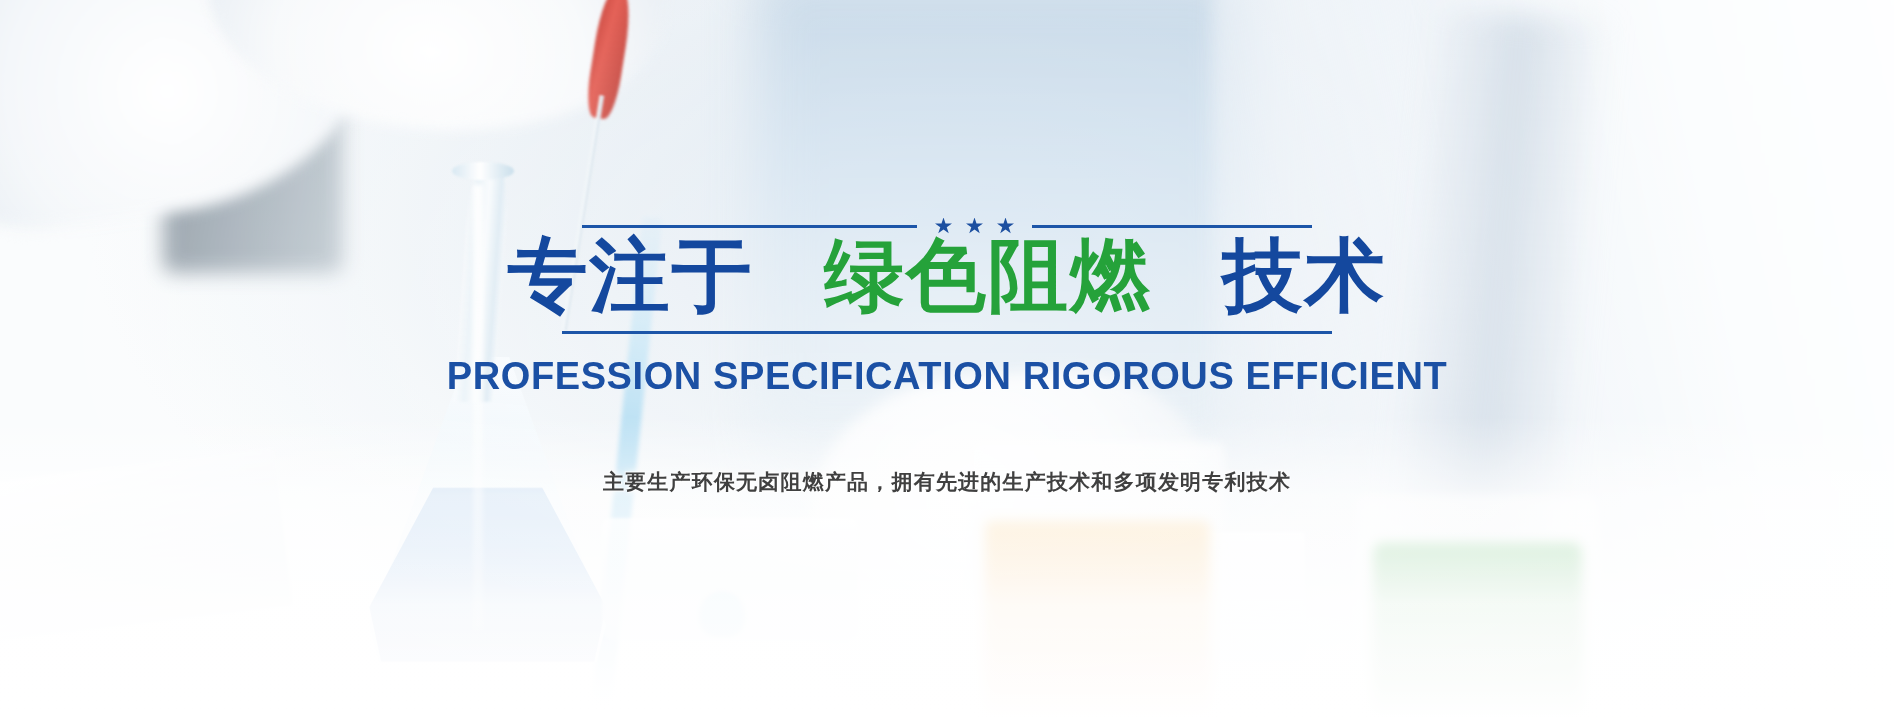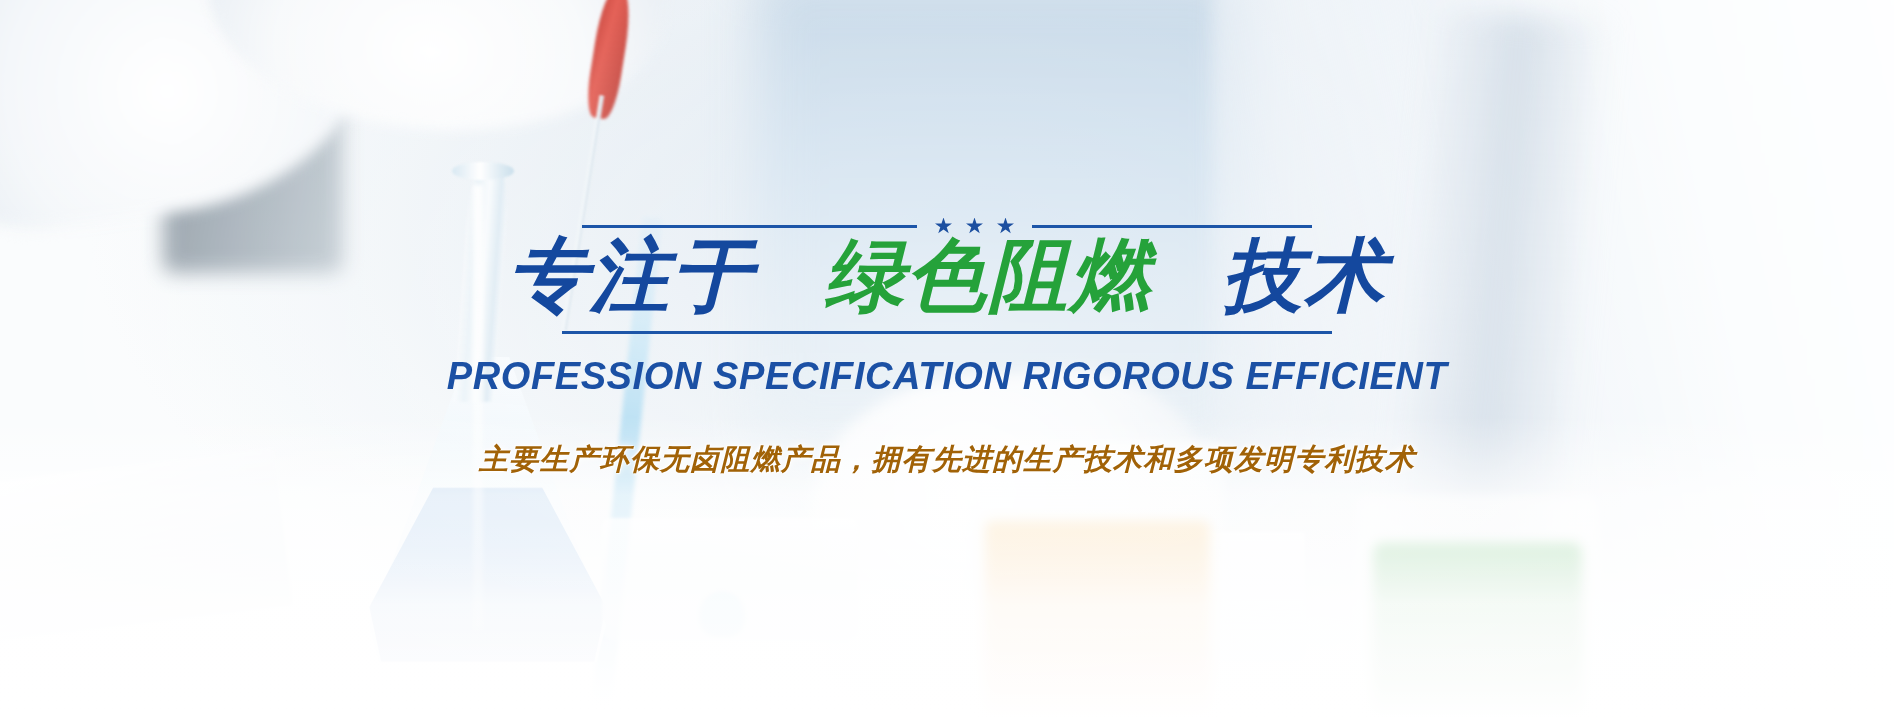--- a/index.html
+++ b/index.html
@@ -220,21 +220,20 @@
   }
 
   
   .content {
     position: absolute;
     left: 0; right: 0; top: 0; bottom: 0;
     display: flex;
     flex-direction: column;
     align-items: center;
     justify-content: flex-start;
-    font-style: italic;
   }
 
   .deco-rule {
     position: absolute;
     top: 219px;
     left: 50%;
     transform: translateX(-50%);
     width: 784px;
     height: 14px;
     display: flex;
@@ -291,26 +290,26 @@
     transform: translateX(-50%);
     white-space: nowrap;
     color: #1b50a4;
     font-size: 38px;
     font-weight: 700;
     letter-spacing: 0.6px;
   }
 
   .tagline-cn {
     position: absolute;
-    top: 440px;
+    top: 468px;
     left: 50%;
     transform: translateX(-50%);
     white-space: nowrap;
-    color: #a16207;
-    font-size: 29px;
+    color: #404040;
+    font-size: 21px;
     font-weight: 700;
     letter-spacing: 1.2px;
     text-shadow:
        0 0 6px rgba(255,255,255,0.95),
        0 0 12px rgba(255,255,255,0.85),
        1px 1px 0 rgba(255,255,255,0.8),
       -1px -1px 0 rgba(255,255,255,0.8);
   }
 </style>
 </head>

